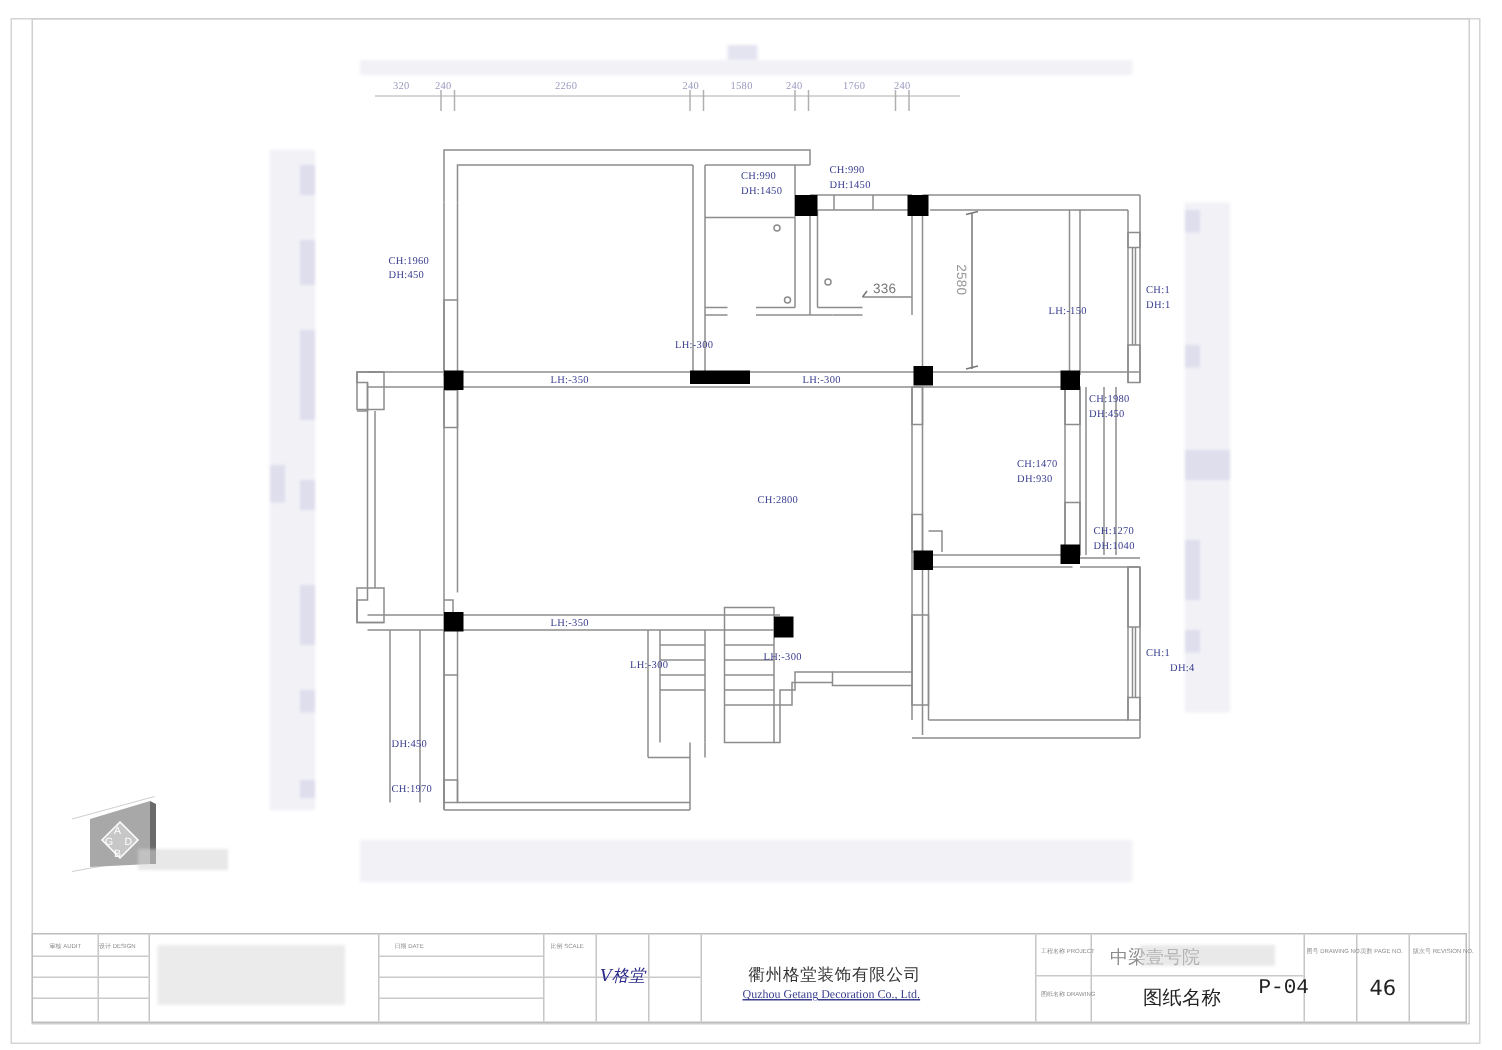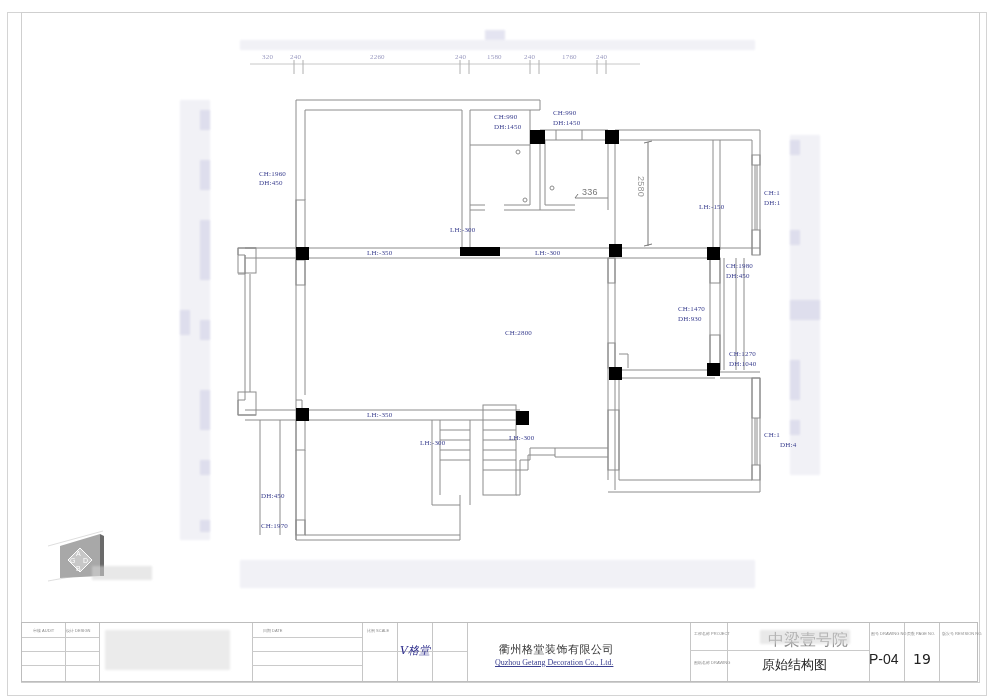--- a/index.html
+++ b/index.html
@@ -12,22 +12,22 @@
   .blur.light { background:#e6e6f0; }
   .logo { position:absolute; left:48px; top:526px; width:60px; height:60px; }
   
   .tblock { position:absolute; left:21px; top:622px; width:955px; height:58px; border:1px solid #bdbdbd; background:#fff; }
   .tcell { position:absolute; border-right:1px solid #c6c6c6; height:100%; top:0; }
   .hline { position:absolute; border-top:1px solid #cacaca; }
   .tiny { position:absolute; font-family:"Liberation Sans", sans-serif; font-size:4px; color:#8a8a8a; white-space:nowrap; }
   .company-cn { position:absolute; left:499px; top:642px; font-family:"DejaVu Sans", sans-serif; font-size:11px; color:#333; letter-spacing:0.5px; }
   .company-en { position:absolute; left:495px; top:658px; font-family:"Liberation Serif", serif; font-size:8px; color:#3a3f8f;text-decoration:underline; }
   .drawing-title { position:absolute; left:762px; top:656px; font-family:"DejaVu Sans", sans-serif; font-size:13px; color:#222; }
-  .project-name { position:absolute; left:768px; top:630px; font-family:"DejaVu Sans", sans-serif; font-size:16px; color:#8a8a8a; }
-  .drawing-no { position:absolute; left:869px; top:651px; font-family:Liberation Sans, sans-serif; font-size:14px; color:#222; }
+  .project-name { position:absolute; left:740px; top:630px; font-family:"DejaVu Sans", sans-serif; font-size:12px; color:#8a8a8a; }
+  .drawing-no { position:absolute; left:839px; top:651px; font-family:Liberation Mono, monospace; font-size:14px; color:#222; }
   .sheet-no { position:absolute; left:913px; top:651px; font-family:"DejaVu Sans", sans-serif; font-size:14px; color:#222; }
   .signature { position:absolute; left:400px; top:643px; font-family:"DejaVu Serif", serif; font-size:11px; color:#2a2a8a; font-style:italic; }
 </style>
 </head>
 <body>
 
 <div class="sheet"></div>
 <div class="inner"></div>
 
 <div class="blur light" style="left:240px;top:40px;width:515px;height:10px;"></div>
@@ -293,15 +293,15 @@
 
 <div class="blur light" style="left:105px;top:630px;width:125px;height:40px;background:#dcdcdc;"></div>
 
 <div class="signature">V格堂</div>
 
 <div class="company-cn">衢州格堂装饰有限公司</div>
 <div class="company-en">Quzhou Getang Decoration Co., Ltd.</div>
 
 <div class="project-name">中梁壹号院</div>
 <div class="blur light" style="left:760px;top:630px;width:90px;height:14px;background:#d8d8d8;"></div>
-<div class="drawing-title">原始结构图</div>
+<div class="drawing-title">图纸名称</div>
 <div class="drawing-no">P-04</div>
-<div class="sheet-no">19</div>
+<div class="sheet-no">46</div>
 
 </body></html>

